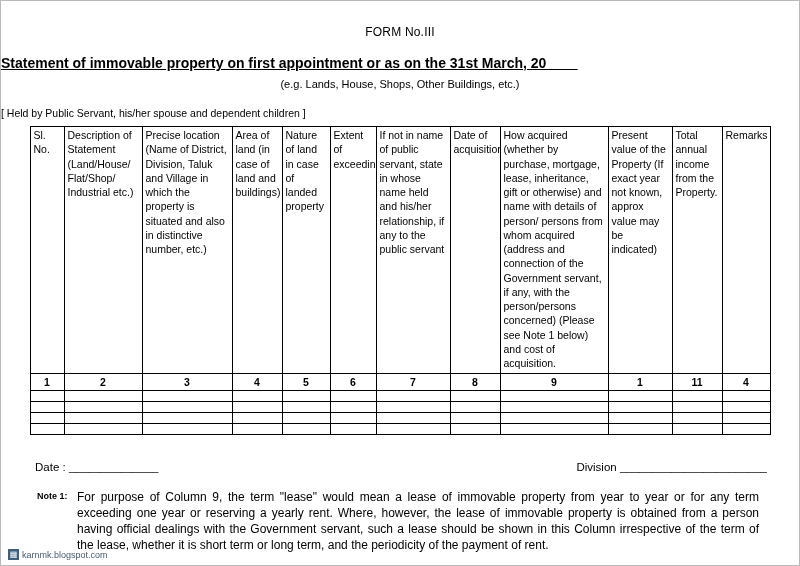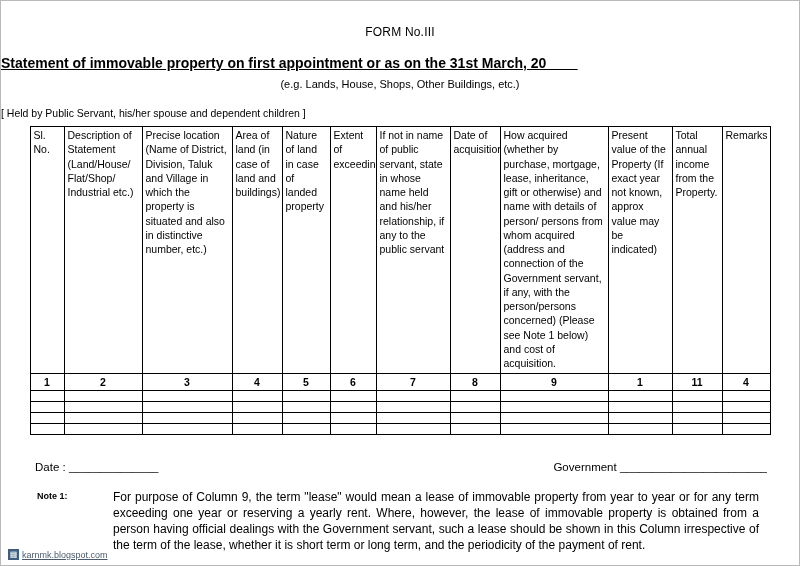--- a/index.html
+++ b/index.html
@@ -62,21 +62,20 @@
   .form-table tr.empty-row td { height:11px; padding:0; }
   .date-sig-row {
     display:flex;
     justify-content:space-between;
     margin:26px 32px 0 34px;
     font-size:11.5px;
   }
   .note {
     display:flex;
     margin:16px 40px 0 36px;
-    gap:36px;
   }
   .note-label {
     flex:0 0 38px;
     font-size:9px;
     font-weight:bold;
     padding-top:2px;
     white-space:nowrap;
   }
   .note-text {
     font-size:12px;
@@ -94,21 +93,21 @@
   }
   .wm-box {
     display:inline-block;
     width:11px; height:11px;
     background:#3e5e7e;
     color:#fff;
     font-size:8px;
     line-height:11px;
     text-align:center;
   }
-  .wm-text { color:#4a5a6a;text-decoration:underline; }
+  .wm-text { color:#4a5a6a; }
 </style>
 </head>
 <body>
 
 <div class="page">
 
   <div class="form-no">FORM No.III</div>
 
   <div class="main-title">Statement of immovable property on first appointment or as on the 31st March, 20____</div>
 
@@ -216,21 +215,21 @@
           <td></td>
           <td></td>
           <td></td>
           <td></td>
         </tr>
       </tbody>
   </table>
 
   <div class="date-sig-row">
     <span>Date : ______________</span>
-    <span>Government _______________________</span>
+    <span>Division _______________________</span>
   </div>
 
   <div class="note">
     <span class="note-label">Note 1:</span>
     <span class="note-text">For purpose of Column 9, the term "lease" would mean a lease of immovable property from year to year or for any term exceeding one year or reserving a yearly rent.  Where, however, the lease of immovable property is obtained from a person having official dealings with the Government servant, such a lease should be shown in this Column irrespective of the term of the lease, whether it is short term or long term, and the periodicity of the payment of rent.</span>
   </div>
 
   <div class="watermark">
     <span class="wm-box">▦</span>
     <span class="wm-text">karnmk.blogspot.com</span>

